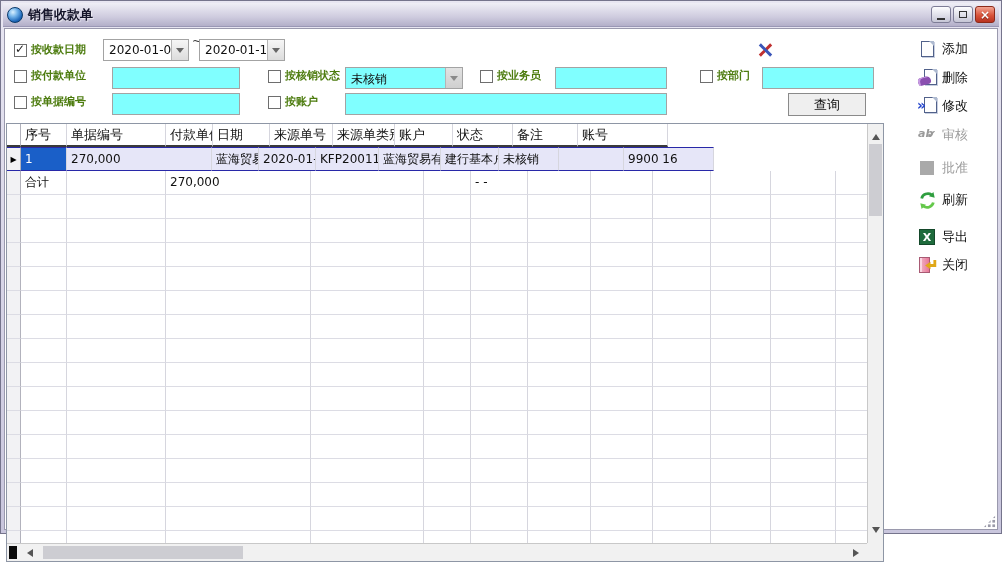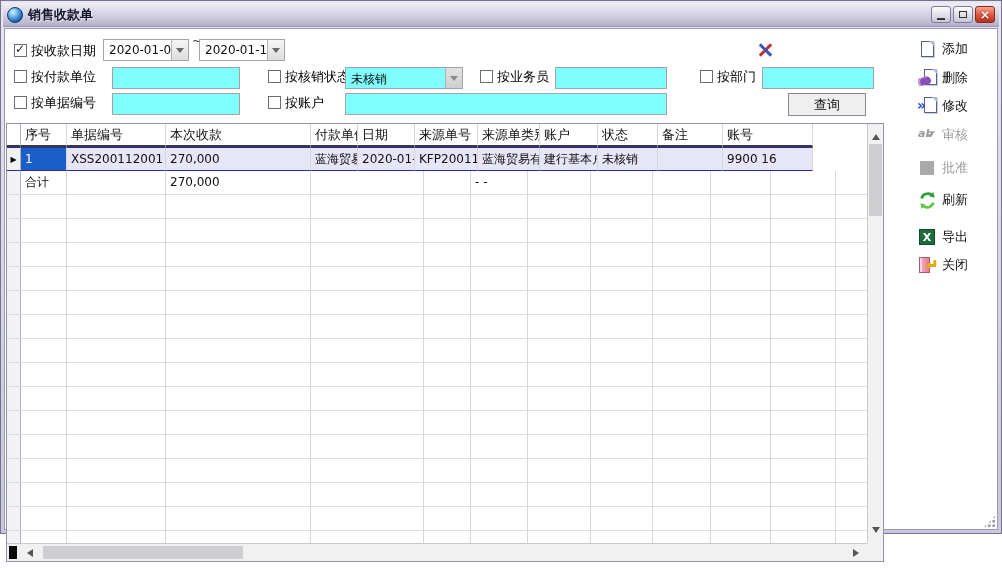--- a/index.html
+++ b/index.html
@@ -18,21 +18,21 @@
   .wbtn{width:20px;height:17px;border:1px solid #7d7c96;border-radius:3px;
     background:linear-gradient(#fdfdff,#cscsd5,#c6c6d6);background:linear-gradient(#fdfdff,#c6c6d6);
     font-size:10px;color:#222;display:flex;align-items:center;justify-content:center;cursor:default;}
   .wbtn.min span{display:block;width:8px;height:2px;background:#333;margin-top:8px;}
   .wbtn.max span{display:block;width:8px;height:7px;border:1.5px solid #333;}
   .wbtn.close{background:linear-gradient(#f2a492,#d9543c 55%,#b93220);border-color:#8c2a1a;color:#fff;
     font-size:12px;font-weight:bold;text-shadow:0 1px 1px rgba(0,0,0,.4);}
   
   .content{position:absolute;left:3px;top:27px;right:3px;bottom:3px;background:#fff;
     border:1px solid #9a99ad;}
-  .lbl{position:absolute;font-size:13px;color:#000000;white-space:nowrap;}
+  .lbl{position:absolute;font-size:11px;color:#4d7c0f;white-space:nowrap;font-weight:bold;}
   .cb{position:absolute;width:13px;height:13px;background:#fff;border:1px solid #6e6e6e;}
   .cb.checked::after{content:"✓";position:absolute;left:0px;top:-3px;font-size:12px;font-weight:bold;color:#222;}
   .combo{position:absolute;height:22px;background:#fff;border:1px solid #a3a3a3;}
   .combo .ctext{position:absolute;left:5px;top:3px;font-size:12px;color:#111;white-space:nowrap;}
   .combo .cbtn{position:absolute;right:0;top:0;bottom:0;width:17px;border-left:1px solid #b5b5b5;
     background:linear-gradient(#f6f6f6,#dcdcdc);}
   .caret{position:absolute;left:4px;top:8px;width:0;height:0;border:4px solid transparent;border-top:5px solid #666;}
   .combo.cyan{background:#80ffff;}
   .combo.cyan .cbtn{background:linear-gradient(#e2e2e2,#cfcfcf);}
   .combo.cyan .caret{border-top-color:#8a8a8a;}
@@ -164,34 +164,32 @@
     <span class="lbl" style="left:280px;top:65px;">按账户</span>
     <input class="cyan-input" style="left: 340px; top: 64px; width: 322px;" value="">
     <div class="querybtn" style="left:783px;top:64px;">查询</div>
 
     <div class="grid">
       <div class="grid-clip" id="grid-clip">
           <div class="grow head">
             <div class="gcell gut"></div>
             <div class="gcell" style="width: 46px;">序号</div>
             <div class="gcell" style="width: 99px;">单据编号</div>
-            <div class="gcell" style="width: 145px;">本次收款</div>
             <div class="gcell" style="width: 47px;">付款单位</div>
             <div class="gcell" style="width: 57px;">日期</div>
             <div class="gcell" style="width: 63px;">来源单号</div>
             <div class="gcell" style="width: 62px;">来源单类别</div>
             <div class="gcell" style="width: 58px;">账户</div>
             <div class="gcell" style="width: 60px;">状态</div>
             <div class="gcell" style="width: 65px;">备注</div>
             <div class="gcell" style="width: 90px;">账号</div>
           </div>
           <div class="grow sel">
             <div class="gcell gut">▶</div>
             <div class="gcell seqsel" style="width: 46px;">1</div>
-            <div class="gcell" style="width: 99px;">XSS200112001</div>
             <div class="gcell" style="width: 145px;">270,000</div>
             <div class="gcell" style="width: 47px;">蓝海贸易有</div>
             <div class="gcell" style="width: 57px;">2020-01-1</div>
             <div class="gcell" style="width: 63px;">KFP20011</div>
             <div class="gcell" style="width: 62px;">蓝海贸易有</div>
             <div class="gcell" style="width: 58px;">建行基本户</div>
             <div class="gcell" style="width: 60px;">未核销</div>
             <div class="gcell" style="width: 65px;"></div>
             <div class="gcell" style="width: 90px;">9900 16</div>
           </div>

